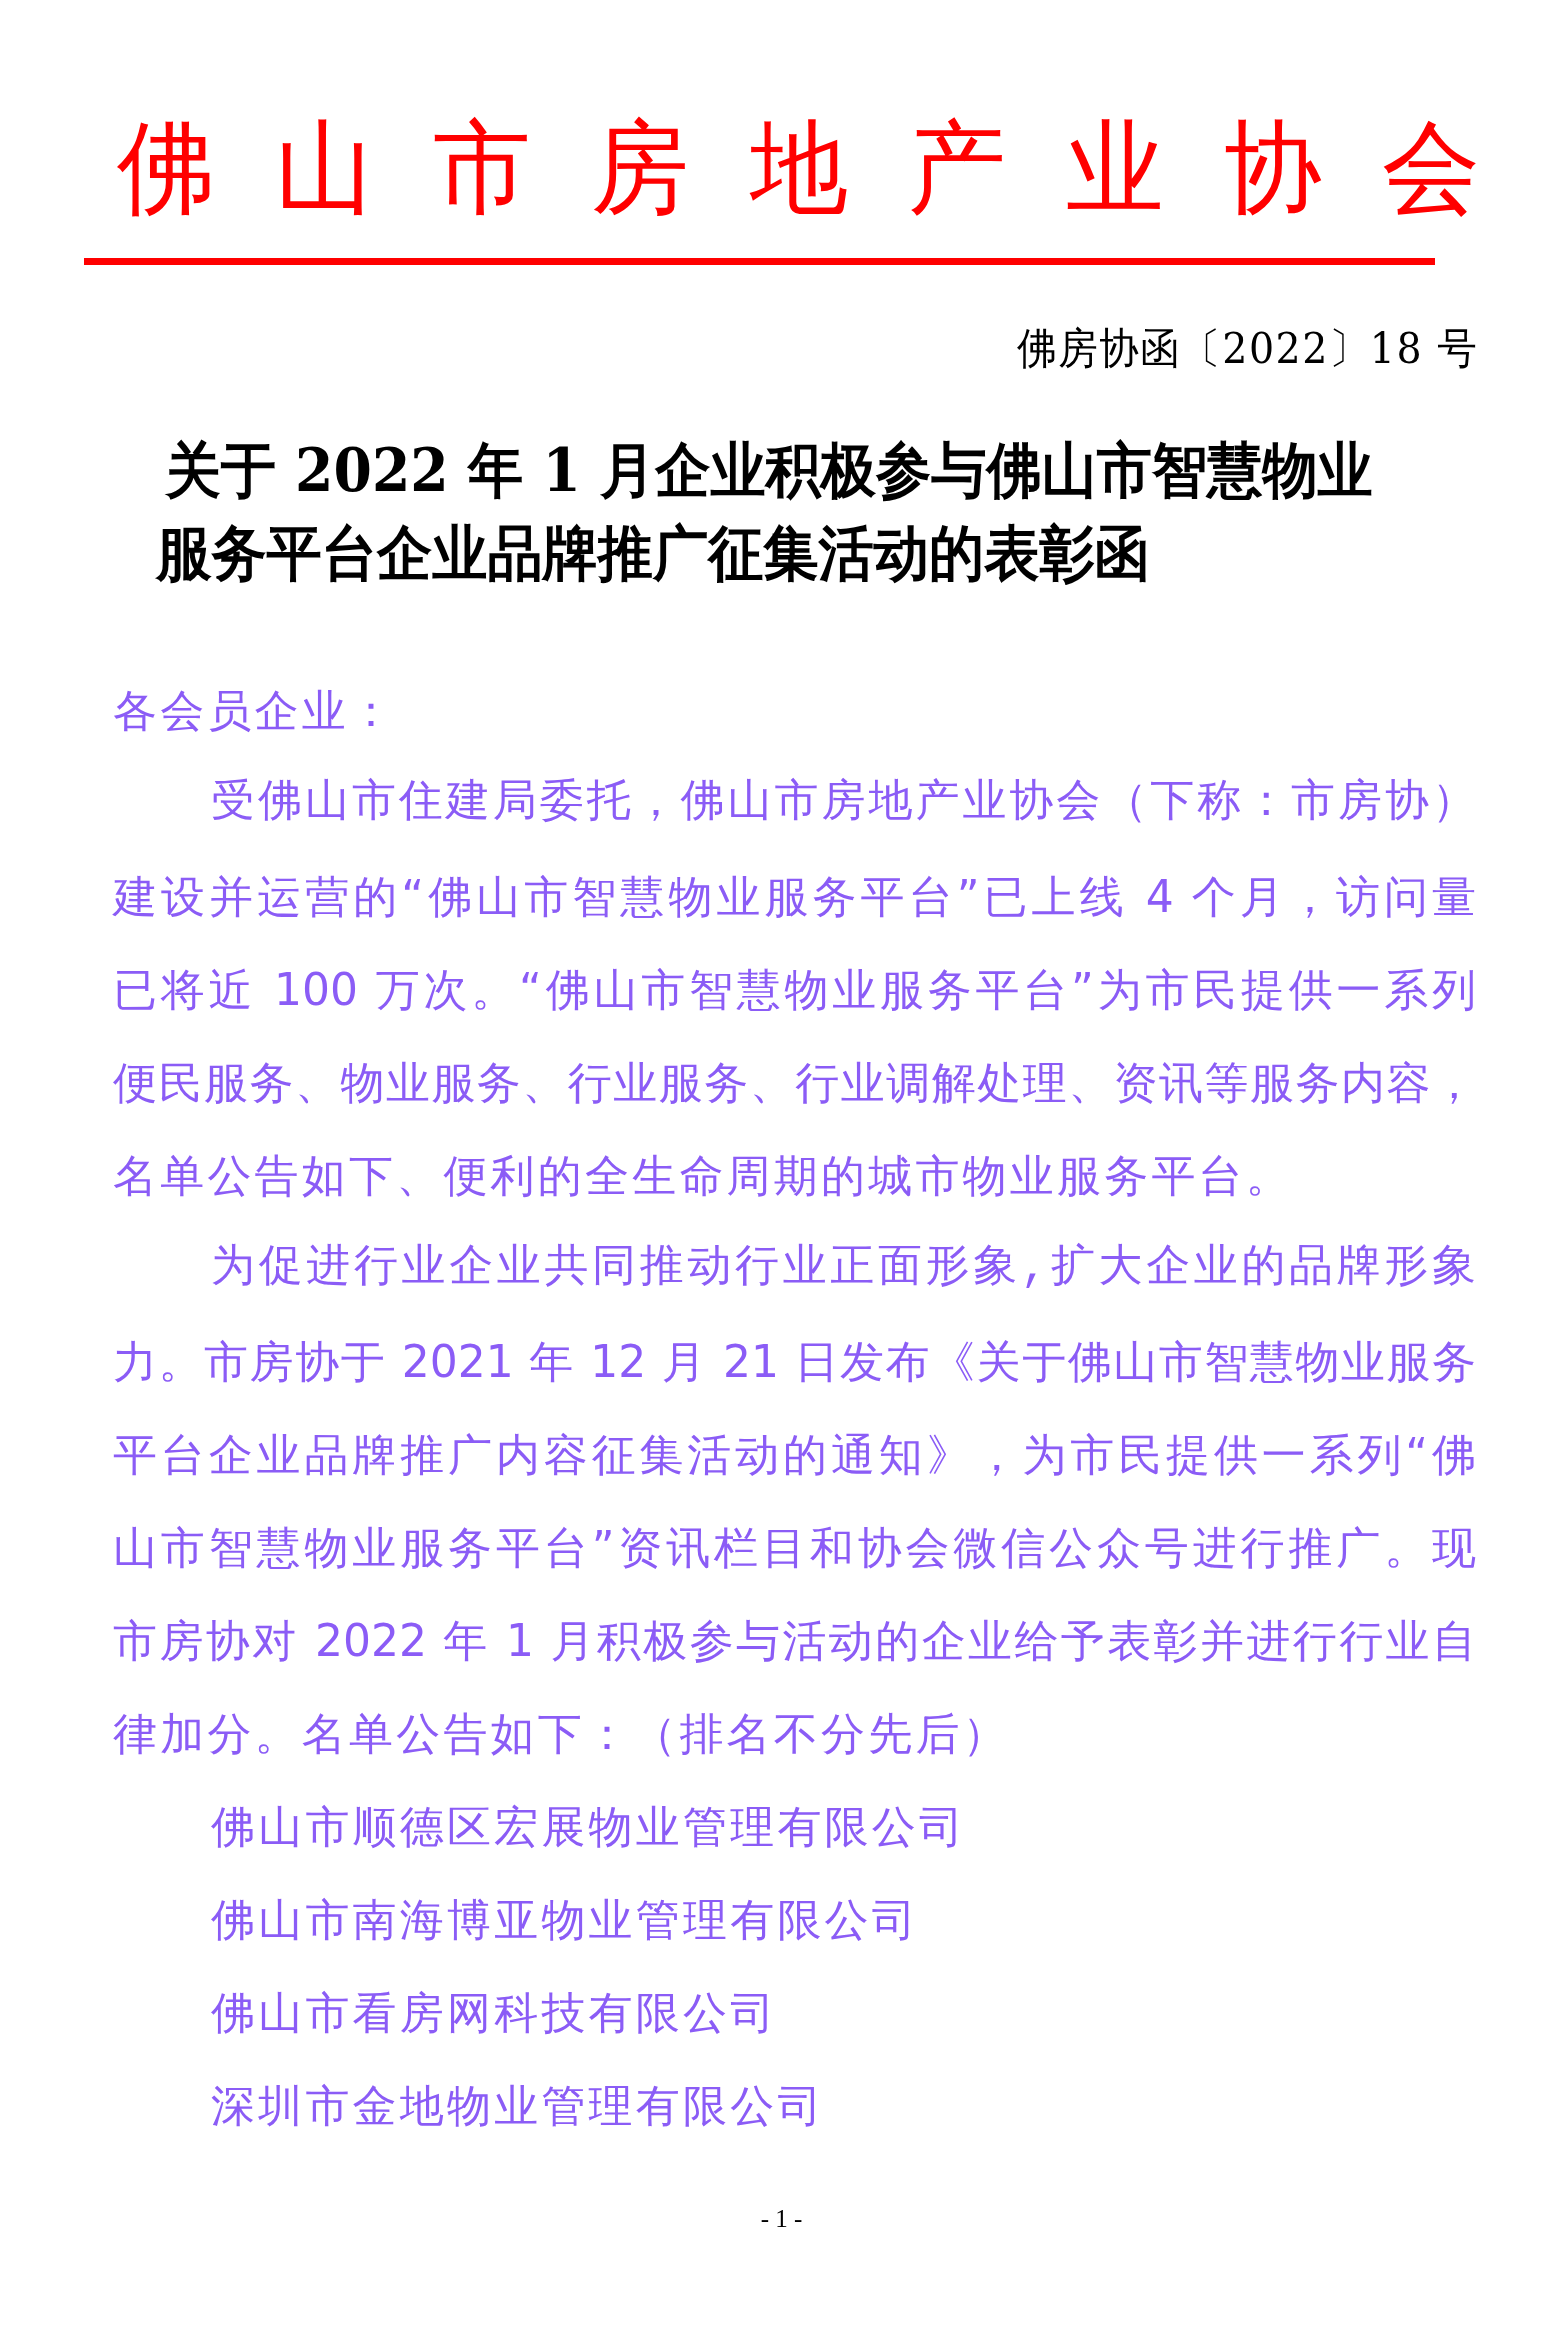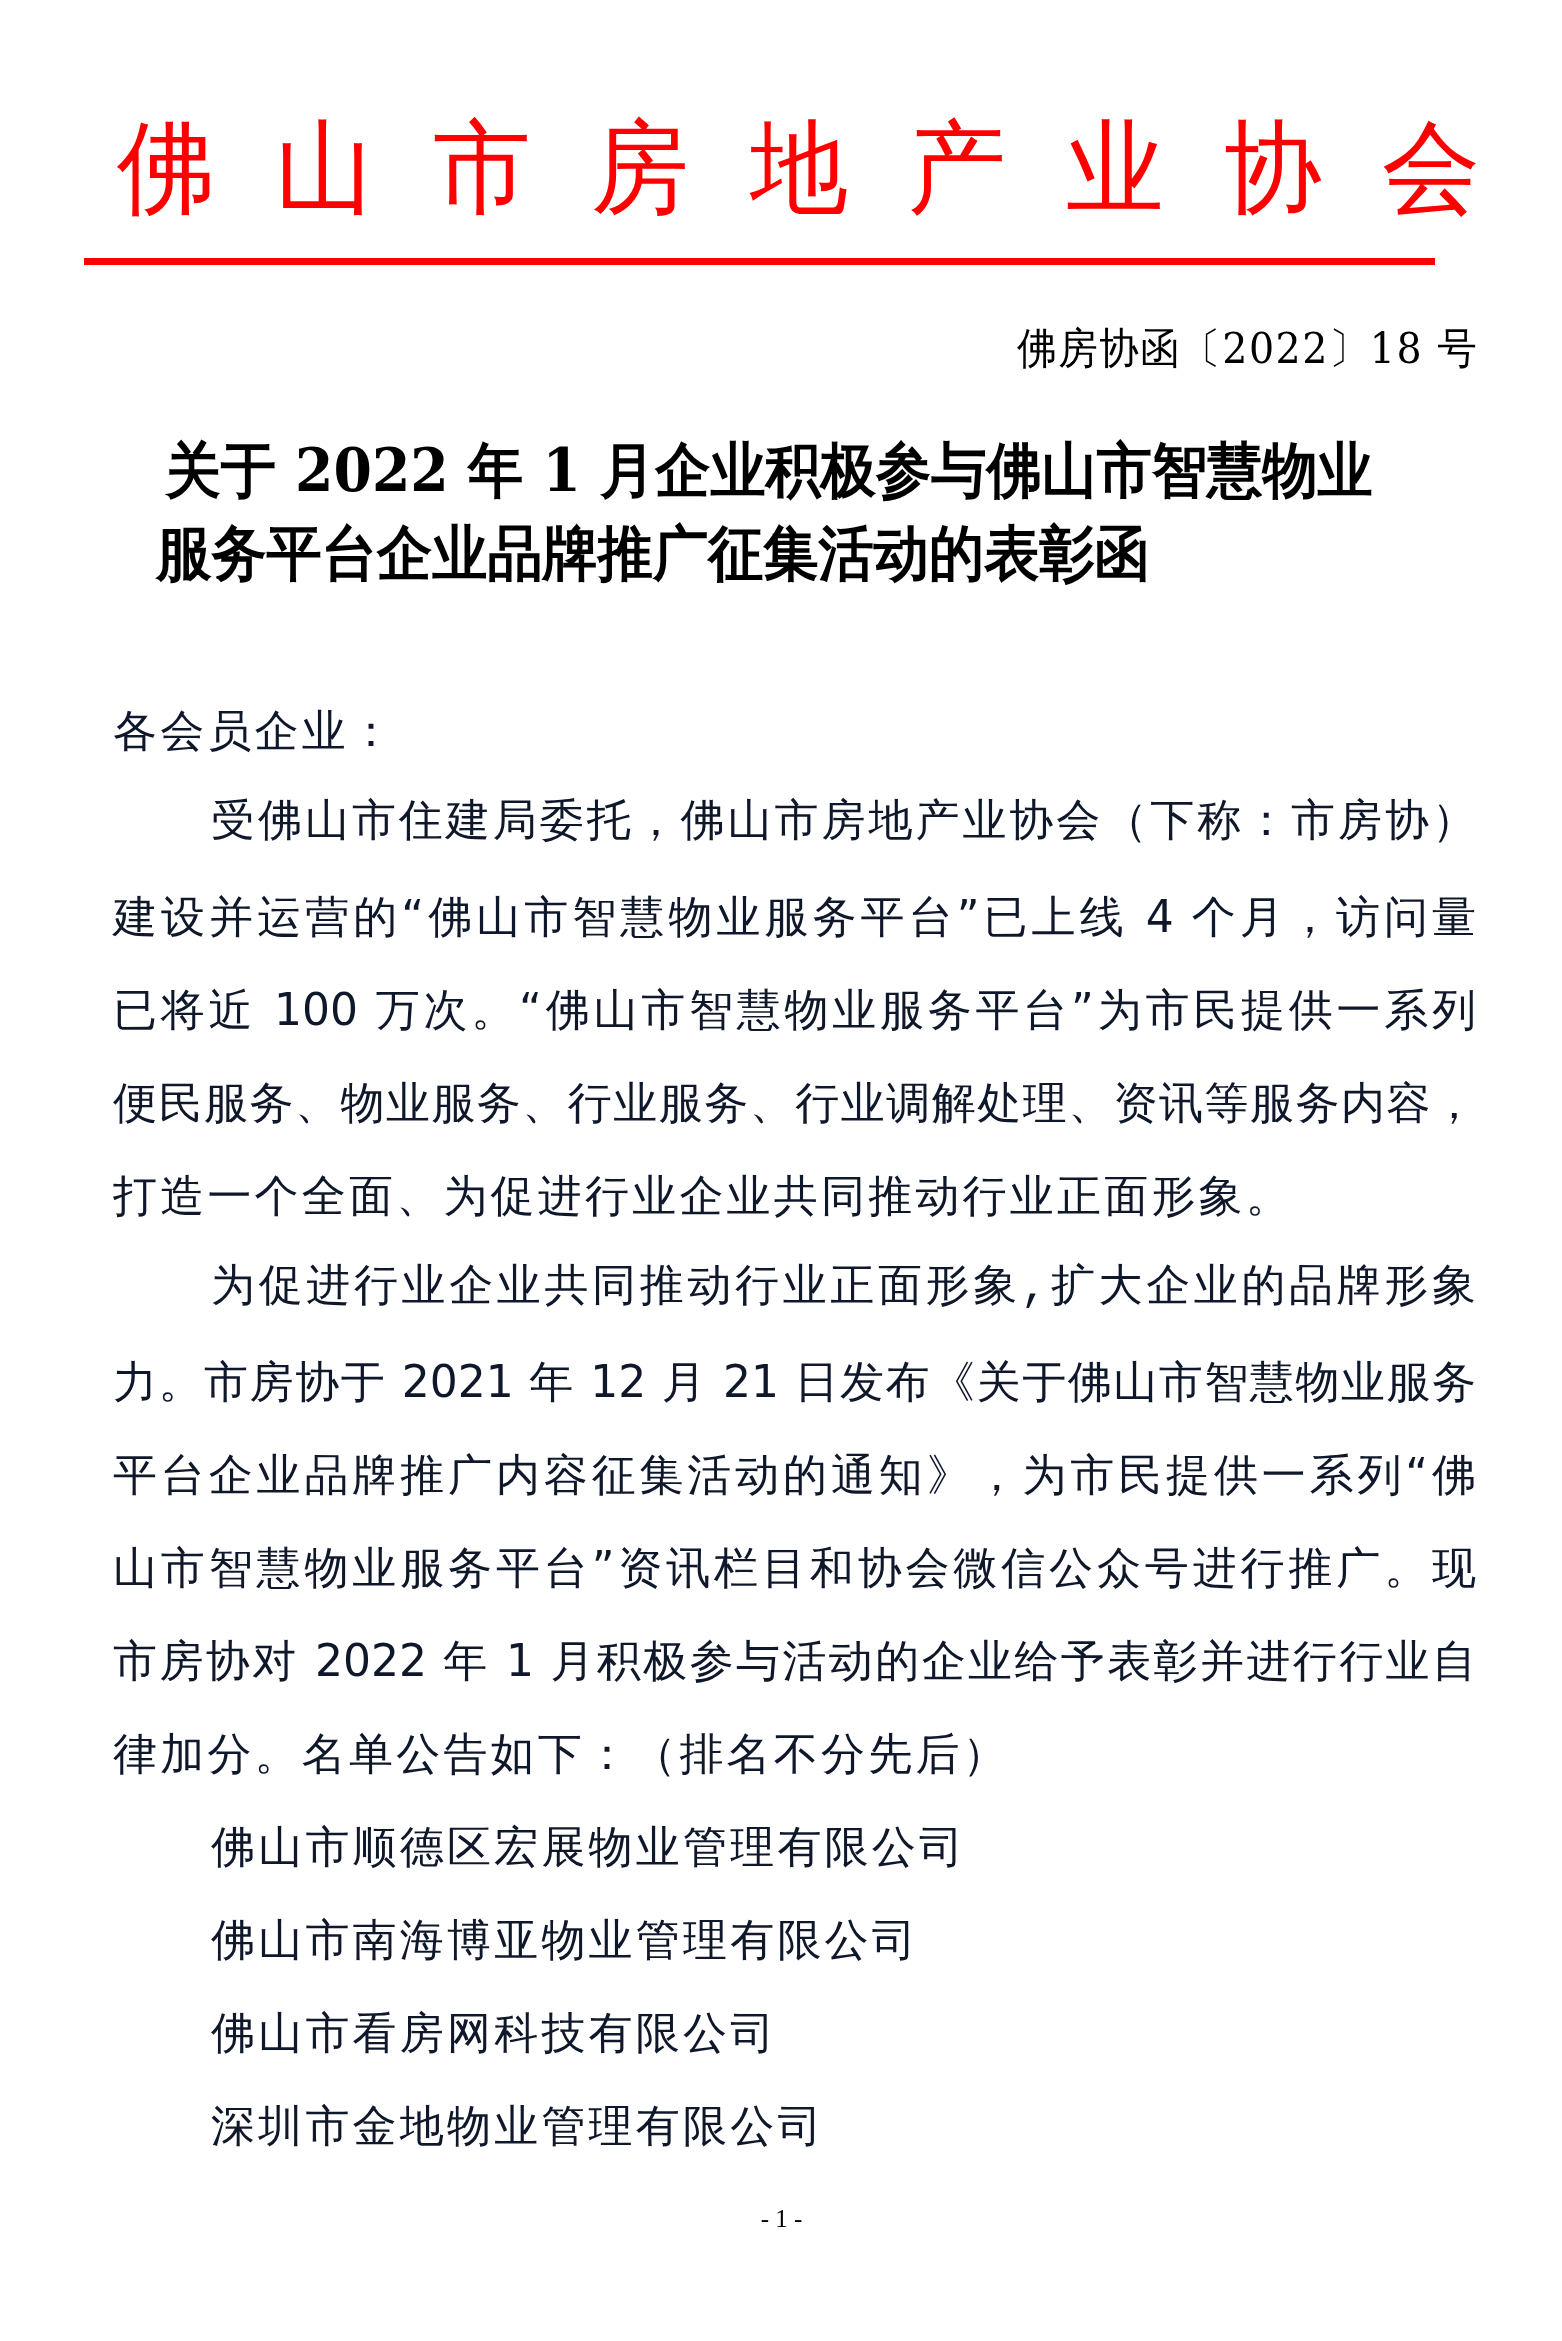--- a/index.html
+++ b/index.html
@@ -75,25 +75,25 @@
     white-space: nowrap;
   }
   .title-line-1 { top: 429px; }
   .title-line-2 { top: 512px; }
   .title span { display: inline-block; transform: scaleX(0.92); }
 
   .body-text {
     position: absolute;
     left: 113px;
     width: 1363px;
-    top: 684px;
+    top: 664px;
     font-family: "DejaVu Sans", "Liberation Sans", sans-serif;
     font-size: 44px;
     line-height: 93px;
-    color: #0f172a;
+    color: #8b5cf6;
   }
   .body-line {
     display: block;
     height: 93px;
     white-space: nowrap;
     letter-spacing: 3.2px;
   }
   .body-line.indent { padding-left: 98px; }
   .body-line.justify {
     text-align: justify;
@@ -148,21 +148,21 @@
     <span>服务平台企业品牌推广征集活动的表彰函</span>
   </div>
 
   <div class="body-text">
     <span class="body-line">各会员企业：</span>
 
     <span class="body-line indent justify">受佛山市住建局委托，佛山市房地产业协会（下称：市房协）</span>
     <span class="body-line justify">建设并运营的“佛山市智慧物业服务平台”已上线 4 个月，访问量</span>
     <span class="body-line justify">已将近 100 万次。“佛山市智慧物业服务平台”为市民提供一系列</span>
     <span class="body-line justify">便民服务、物业服务、行业服务、行业调解处理、资讯等服务内容，</span>
-    <span class="body-line">打造一个全面、为促进行业企业共同推动行业正面形象。</span>
+    <span class="body-line">名单公告如下、便利的全生命周期的城市物业服务平台。</span>
 
     <span class="body-line indent justify">为促进行业企业共同推动行业正面形象,扩大企业的品牌形象</span>
     <span class="body-line justify">力。市房协于 2021 年 12 月 21 日发布《关于佛山市智慧物业服务</span>
     <span class="body-line justify">平台企业品牌推广内容征集活动的通知》，为市民提供一系列“佛</span>
     <span class="body-line justify">山市智慧物业服务平台”资讯栏目和协会微信公众号进行推广。现</span>
     <span class="body-line justify">市房协对 2022 年 1 月积极参与活动的企业给予表彰并进行行业自</span>
     <span class="body-line">律加分。名单公告如下：（排名不分先后）</span>
 
     <span class="company">佛山市顺德区宏展物业管理有限公司</span>
     <span class="company">佛山市南海博亚物业管理有限公司</span>

